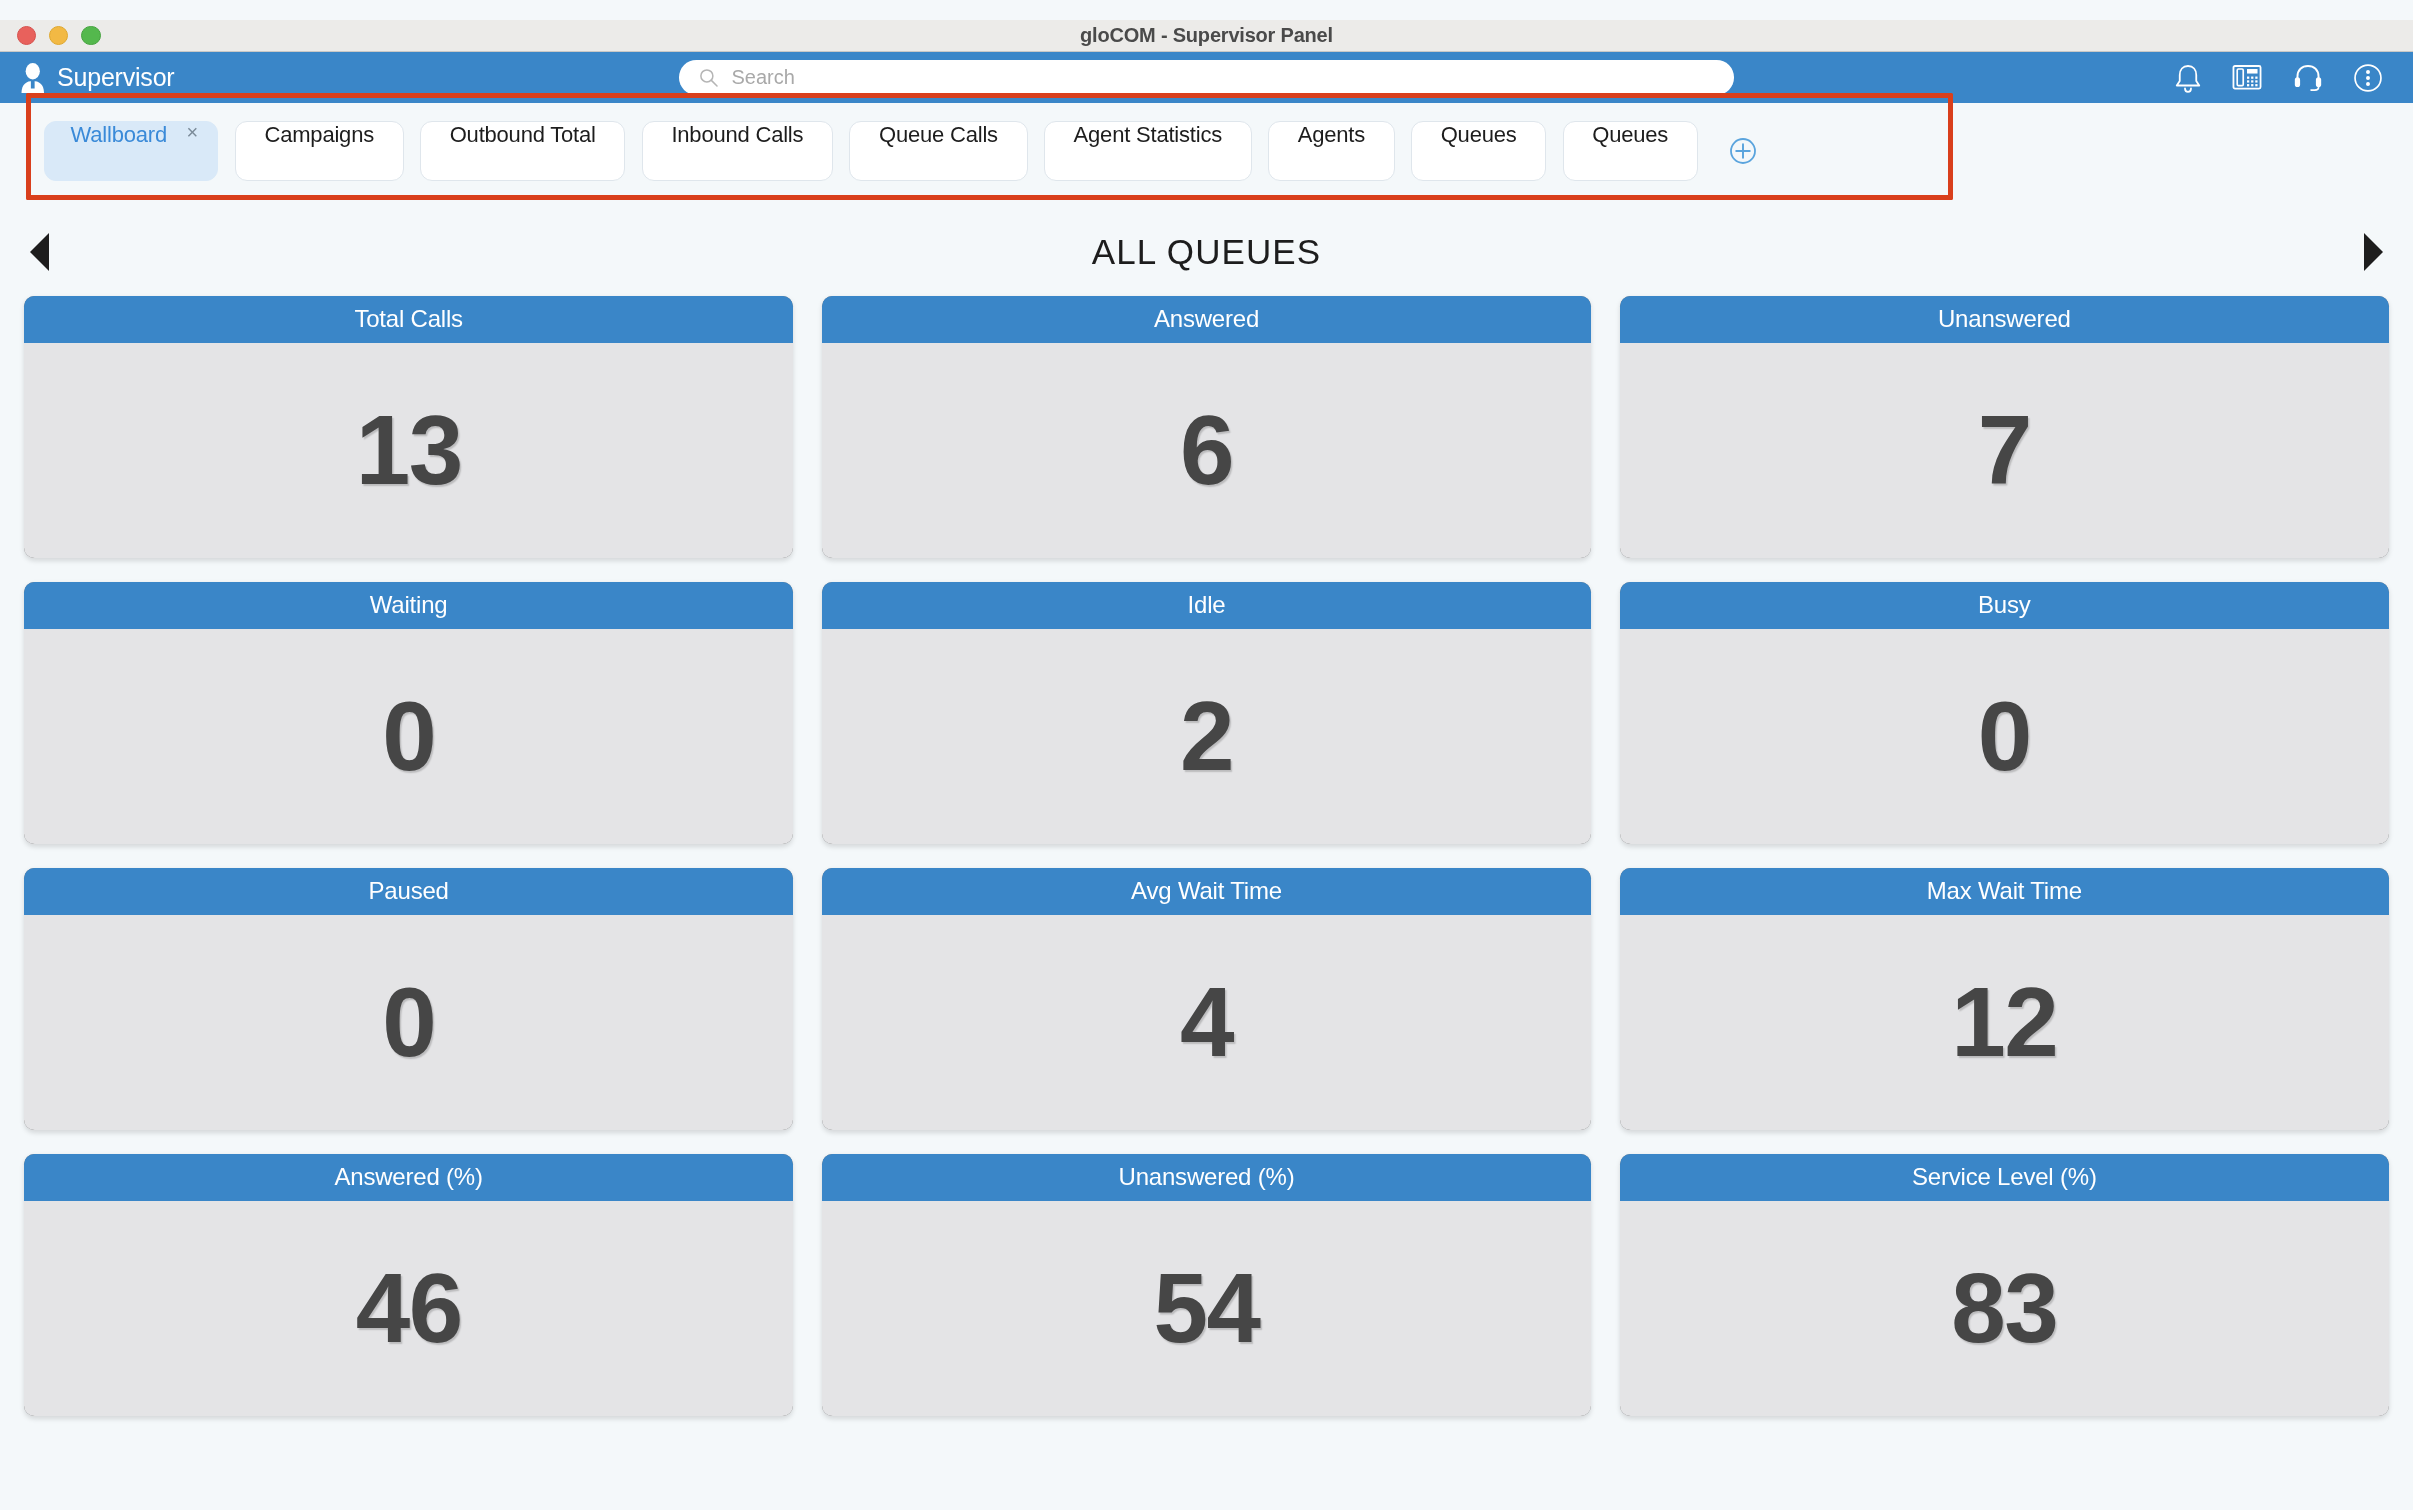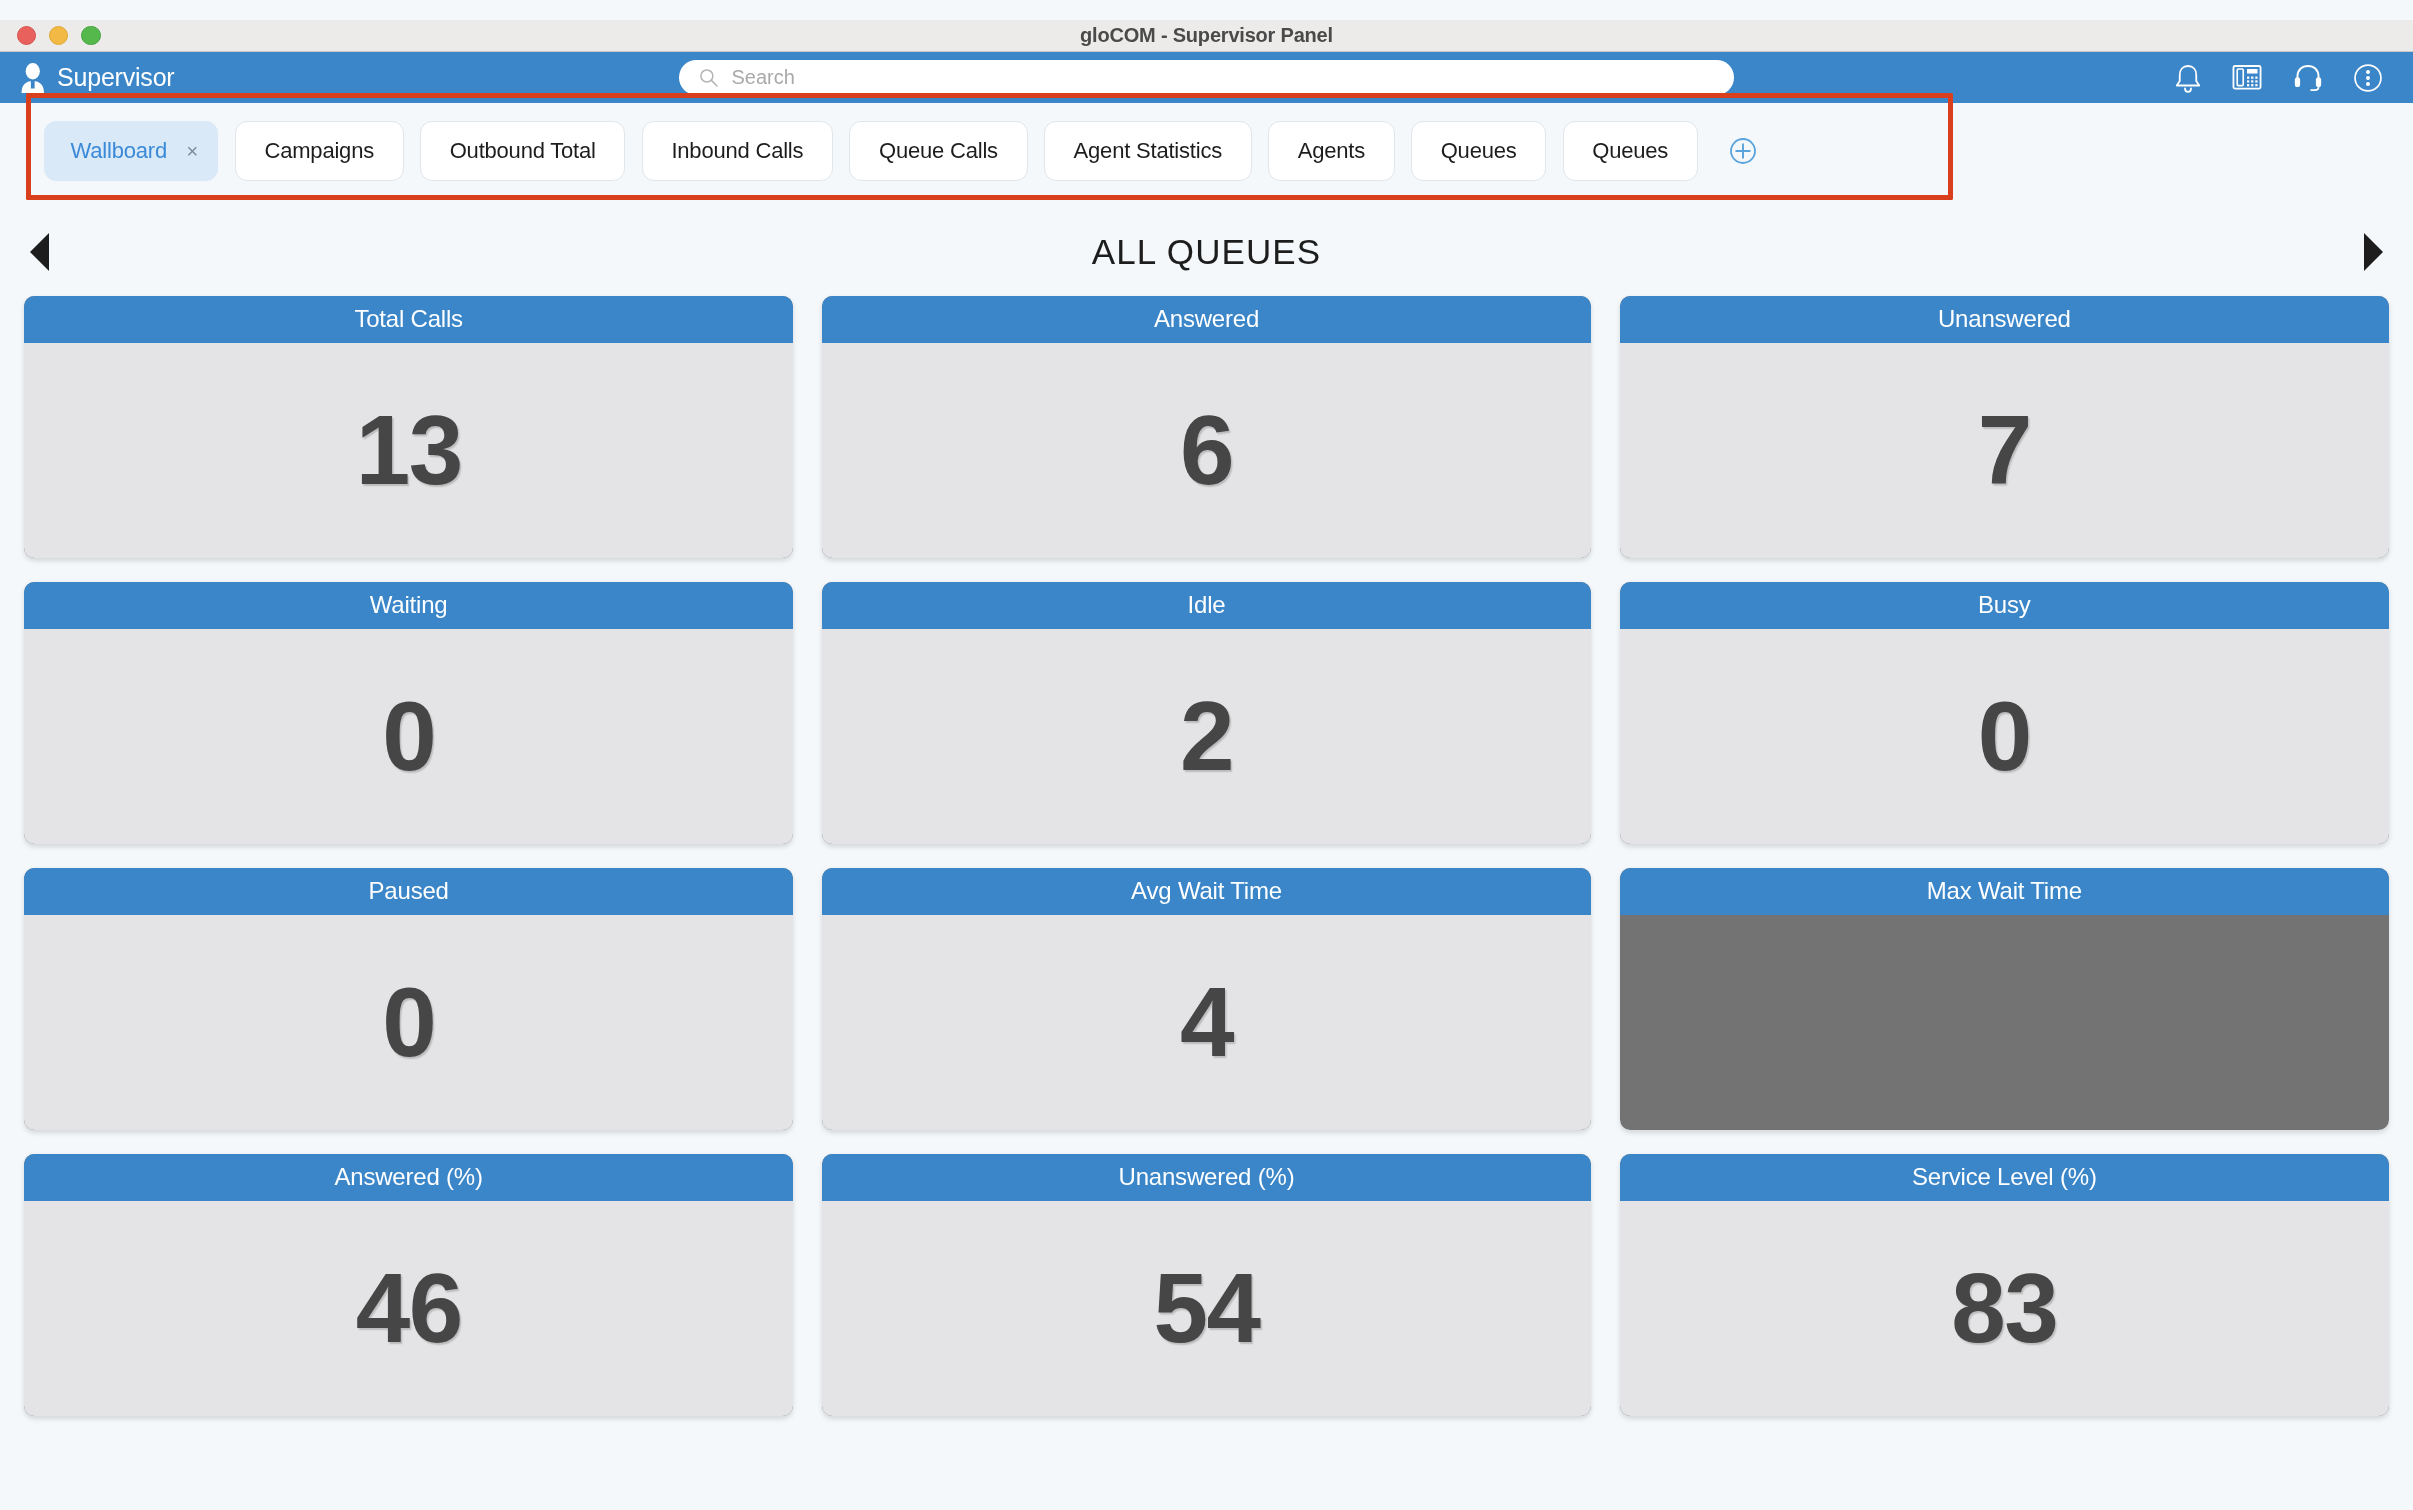--- a/index.html
+++ b/index.html
@@ -64,21 +64,21 @@
     border: 5.3px solid #d93f1c; border-radius: 1.5px;
     pointer-events: none; z-index: 5;
   }
   .tabs {
     position: absolute; left: 44px; top: 18px;
     display: flex; align-items: center; gap: 16.5px;
   }
   .tab {
     height: 60px; border-radius: 12px; background: #ffffff;
     border: 0.8px solid #dfe6ec;
-    display: flex; align-items: center; justify-content: center;
+    display: flex; justify-content: center;
     padding: 0 28.6px; font-size: 22px; color: #1d1d1d; white-space: nowrap;
     letter-spacing: -0.2px;
   }
   .tab.active {
     background: #d9e9f8; border-color: #d9e9f8; color: #3a8ad8;
     padding: 0 19.5px 0 25.5px; gap: 19.5px;
   }
   .tab-close { font-size: 20px; color: #7b8b99; line-height: 1; }
   .addtab { width: 36px; height: 36px; margin-left: 10.5px; }
 
@@ -304,20 +304,23 @@
 
   <div class="card">
     <div class="card-head">Avg Wait Time</div>
     <div class="card-body">
       <span class="card-value">4</span>
     </div>
   </div>
 
   <div class="card">
     <div class="card-head">Max Wait Time</div>
+    <div class="card-body">
+      <span class="card-value">12</span>
+    </div>
   </div>
 
   <div class="card">
     <div class="card-head">Answered (%)</div>
     <div class="card-body">
       <span class="card-value">46</span>
     </div>
   </div>
 
   <div class="card">

